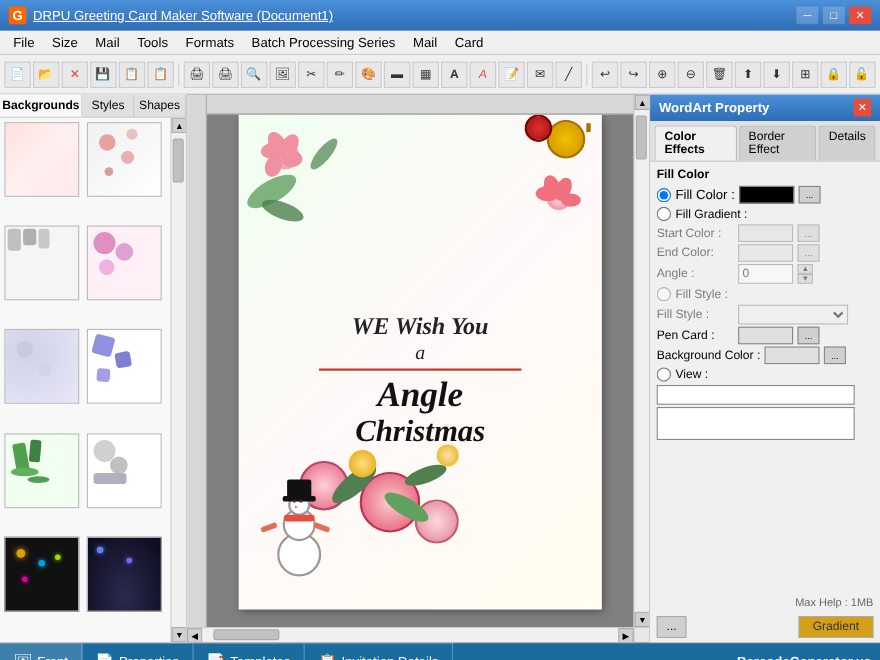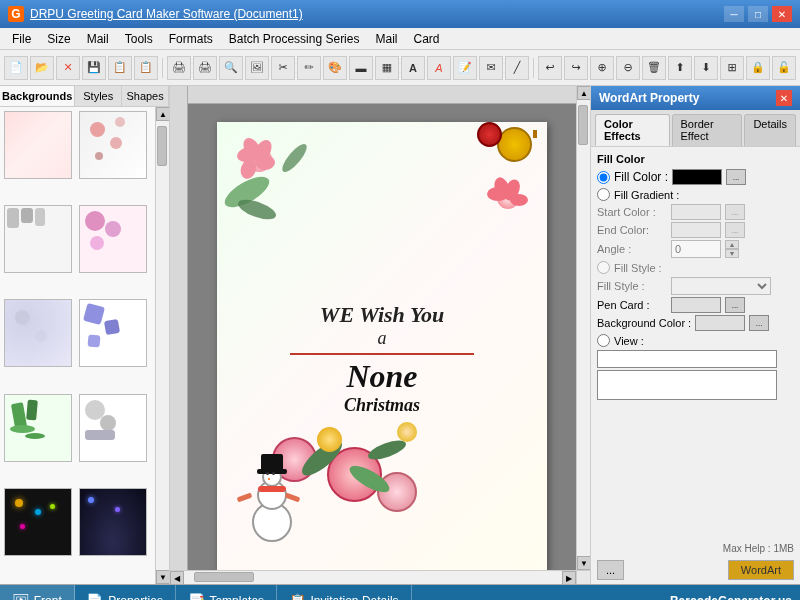--- a/index.html
+++ b/index.html
@@ -79,30 +79,30 @@
       position: relative;
       overflow: hidden;
       display: flex;
       flex-direction: column;
     }
     #canvas-scroll-v { position: absolute; right: 0; top: 0; bottom: 14px; width: 14px; background: #e8e8e8; border-left: 1px solid #ccc; display: flex; flex-direction: column; z-index: 10; }
     #canvas-scroll-h { position: absolute; bottom: 0; left: 0; right: 14px; height: 14px; background: #e8e8e8; border-top: 1px solid #ccc; display: flex; flex-direction: row; z-index: 10; }
     #canvas-corner { position: absolute; right: 0; bottom: 0; width: 14px; height: 14px; background: #e8e8e8; border-left: 1px solid #ccc; border-top: 1px solid #ccc; }
     #ruler-v { position: absolute; left: 0; top: 0; bottom: 14px; width: 18px; background: #d8d8d8; border-right: 1px solid #aaa; z-index: 5; }
     #ruler-h { position: absolute; top: 0; left: 18px; right: 14px; height: 18px; background: #d8d8d8; border-bottom: 1px solid #aaa; z-index: 5; }
-    #canvas-inner { position: absolute; left: 18px; top: 18px; right: 14px; bottom: 14px; display: flex; align-items: flex-start; justify-content: center; padding: 18px; overflow: hidden; }
+    #canvas-inner { position: absolute; left: 18px; top: 18px; right: 14px; bottom: 14px; display: flex; align-items: flex-start; justify-content: center; padding: 0; overflow: hidden; }
     #card-canvas { width: 330px; height: 450px; background: white; box-shadow: 2px 2px 8px rgba(0,0,0,0.4); position: relative; overflow: hidden; }
 
     
     .card-bg { position: absolute; inset: 0; background: linear-gradient(135deg, #f0fff0, #fff8f8, #fffef0); }
     .card-text-area { position: absolute; top: 40%; left: 50%; transform: translateX(-50%); text-align: center; width: 80%; }
     .card-text-we { font-family: Georgia, serif; font-size: 22px; font-weight: bold; font-style: italic; color: #222; line-height: 1.2; }
     .card-text-a { font-family: Georgia, serif; font-size: 18px; font-style: italic; color: #222; }
     .card-text-merry { font-family: Georgia, serif; font-size: 32px; font-weight: bold; font-style: italic; color: #111; line-height: 1.1; }
-    .card-text-christmas { font-family: Georgia, serif; font-size: 18px; font-weight: bold; font-style: italic; color: #111; }
+    .card-text-christmas { font-family: Georgia, serif; font-size: 28px; font-weight: bold; font-style: italic; color: #111; }
     .card-line { width: 70%; height: 2px; background: #c0392b; margin: 4px auto; }
 
     
     #right-panel {
       width: 210px;
       background: #f0f0f0;
       border-left: 1px solid #ccc;
       display: flex;
       flex-direction: column;
     }
@@ -361,21 +361,21 @@
 
           <div style="position:absolute;bottom:67px;left:19px;width:3px;height:3px;background:#333;border-radius:50%;"></div>
           <div style="position:absolute;bottom:67px;left:25px;width:3px;height:3px;background:#333;border-radius:50%;"></div>
           <div style="position:absolute;bottom:62px;left:21px;width:2px;height:2px;background:#ff6600;border-radius:50%;"></div>
         </div>
 
         <div class="card-text-area">
           <div class="card-text-we">WE Wish You</div>
           <div class="card-text-a">a</div>
           <div class="card-line"></div>
-          <div class="card-text-merry">None</div>
+          <div class="card-text-merry">Angle</div>
           <div class="card-text-christmas">Christmas</div>
         </div>
       </div>
     </div>
 
     <div id="canvas-scroll-v">
       <div class="sb-btn">▲</div>
       <div class="sb-track">
         <div class="sb-thumb"></div>
       </div>
@@ -470,21 +470,21 @@
         <input type="radio" name="fill" id="r-img" style="">
         <label for="r-img">View :</label>
       </div>
       <input type="text" class="image-input" style="">
       <div class="image-area"></div>
 
     </div>
     <div class="maxsize-text">Max Help : 1MB</div>
     <div class="bottom-btns">
       <button class="dotdot-btn">...</button>
-      <button class="lib-btn">WordArt</button>
+      <button class="lib-btn">Gradient</button>
     </div>
   </div>
 
 </div>
 
 <div id="bottombar">
   <div class="bottom-tab active">
     <span class="bottom-tab-icon">🖼</span>
     <span>Front</span>
   </div>

